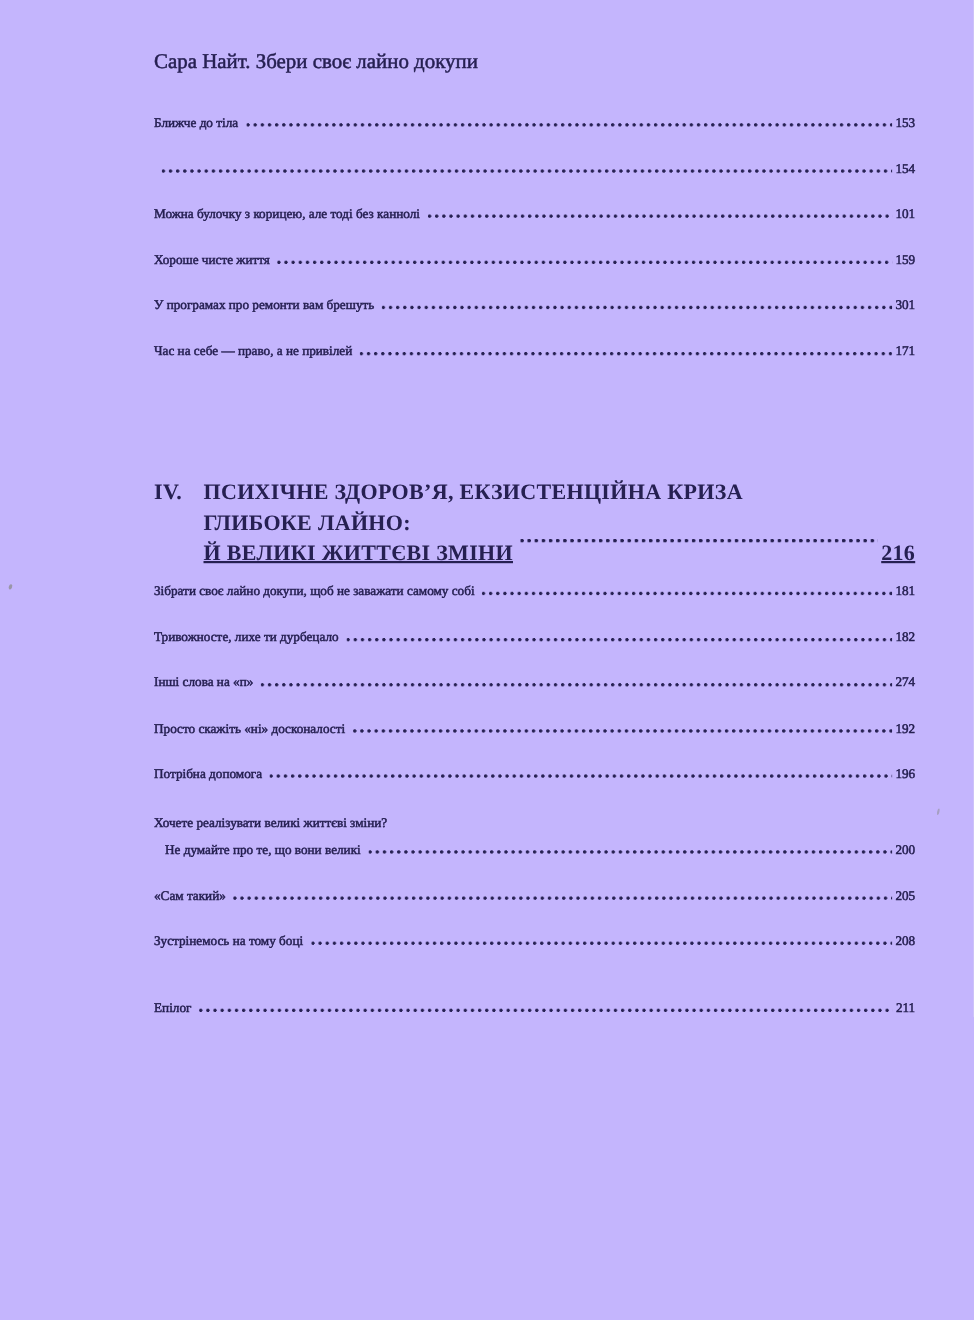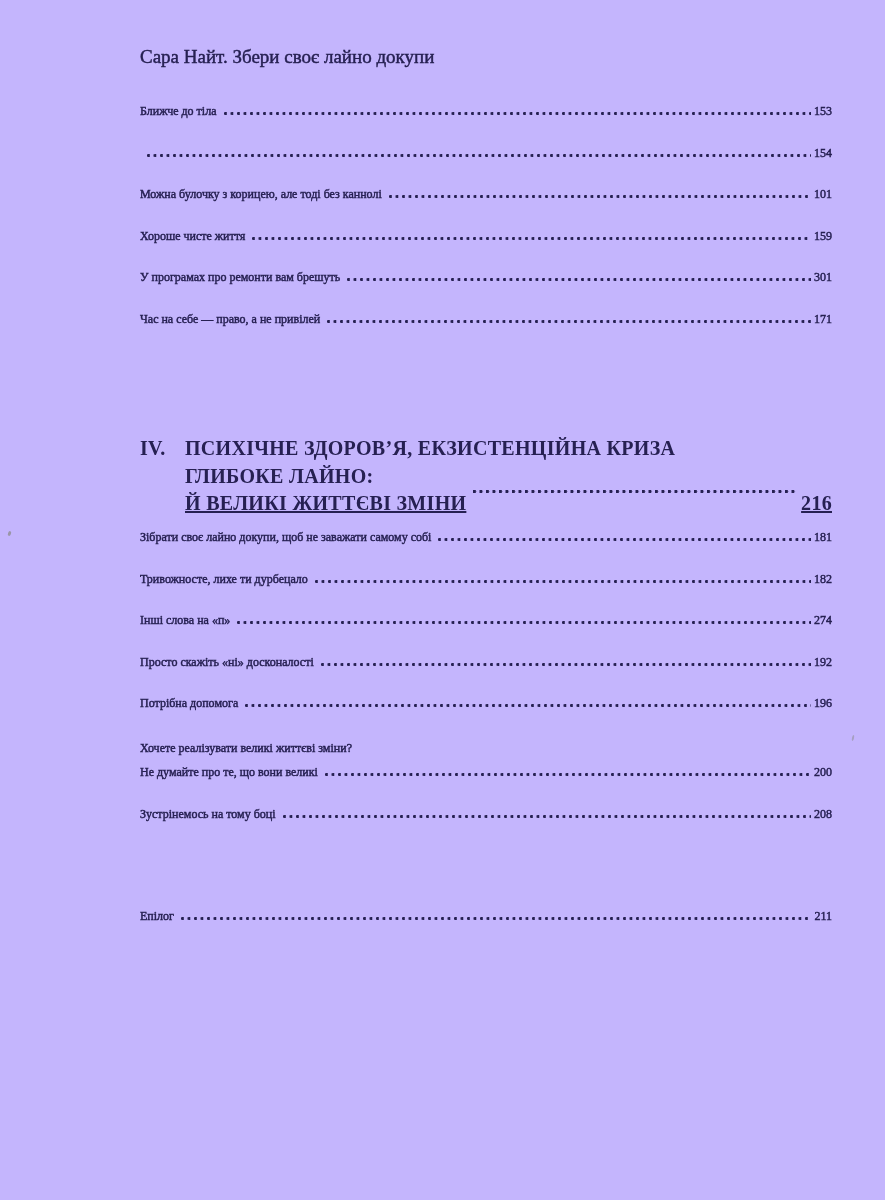--- a/index.html
+++ b/index.html
@@ -28,21 +28,21 @@
   #toc-b { top:527px; }
   #toc-back { top:906px; }
   .row {
     display:flex; align-items:baseline;
     font-size:12px; line-height:20px; height:20px;
     margin-bottom:21.5px;
     white-space:nowrap;
   }
   .row.double { display:block; height:47.5px; }
   .row.double .dline1 { height:27.5px; line-height:27.5px; }
-  .row.double .dline2 { display:flex; align-items:baseline; height:20px; line-height:20px; }
+  .row.double .dline2 { display:flex; align-items:baseline; height:20px; line-height:20px;margin-left:10px; }
   .leader {
     flex:1 1 auto;
     align-self:baseline;
     height:3px;
     margin:0 3px 0 7px;
     background-image:radial-gradient(circle at 1.5px 1.5px, #262052 1.3px, rgba(0,0,0,0) 1.75px);
     background-size:6.5px 3px;
     background-repeat:repeat-x;
     background-position:left bottom;
   }
@@ -145,20 +145,25 @@
     </div>
     <div class="row double ink">
       <span class="dline1" style="display:block">Хочете реалізувати великі життєві зміни?</span>
       <span class="dline2">
         <span>Не думайте про те, що вони великі</span>
         <span class="leader"></span>
         <span class="pg">200</span>
       </span>
     </div>
     <div class="row ink">
+      <span>«Сам такий»</span>
+      <span class="leader"></span>
+      <span class="pg">205</span>
+    </div>
+    <div class="row ink">
       <span>Зустрінемось на тому боці</span>
       <span class="leader"></span>
       <span class="pg">208</span>
     </div>
   </div>
 
   <div class="toc-block" id="toc-back">
     <div class="row ink">
       <span>Епілог</span>
       <span class="leader"></span>

